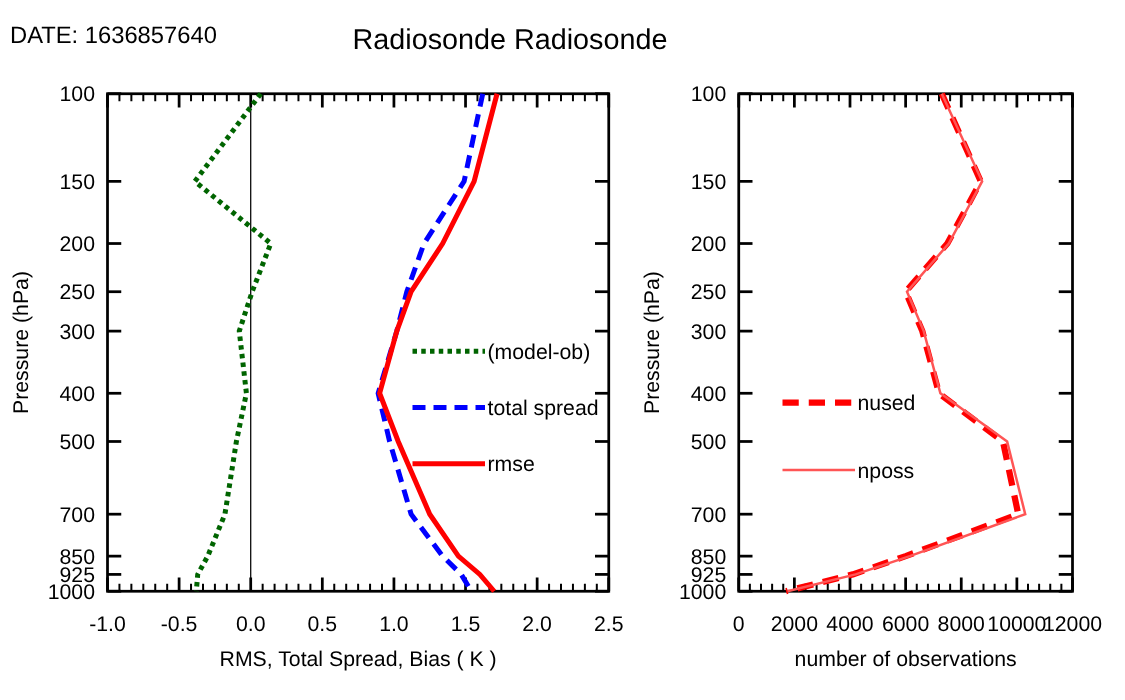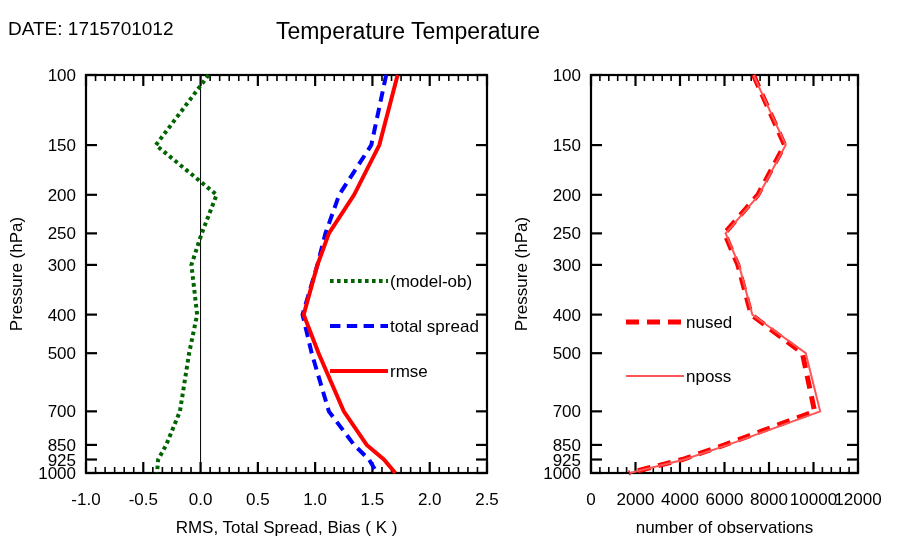--- a/index.html
+++ b/index.html
@@ -10,22 +10,22 @@
   #chart-title{left:0;top:18px;width:900px;text-align:center;font-size:23px;white-space:nowrap;}
   #chart-title span{position:relative;left:-42px;}
   svg{position:absolute;left:0;top:0;}
   .axis-label{font-size:17px;font-family:"Liberation Sans",sans-serif;}
   .tick-label{font-size:17px;font-family:"Liberation Sans",sans-serif;}
   .legend-label{font-size:17px;font-family:"Liberation Sans",sans-serif;}
 </style>
 </head>
 <body>
 
-<div class="abs" id="date-label">DATE: 1715701012</div>
-<div class="abs" id="chart-title"><span>Temperature Temperature</span></div>
+<div class="abs" id="date-label">DATE: 1636857640</div>
+<div class="abs" id="chart-title"><span>Radiosonde Radiosonde</span></div>
 
 <svg id="figure" width="900" height="560" xmlns="http://www.w3.org/2000/svg">
     <g>
       <rect x="86" y="75" width="401" height="398" fill="none" stroke="#000" stroke-width="2.2"></rect>
       <line x1="86" y1="473" x2="86" y2="462" stroke="#000" stroke-width="2.2"></line>
       <line x1="86" y1="75" x2="86" y2="86" stroke="#000" stroke-width="2.2"></line>
       <text x="86" y="505" text-anchor="middle" font-size="17" font-family="&quot;Liberation Sans&quot;, sans-serif" fill="#000" class="tick-label">-1.0</text>
       <line x1="95.54761904761905" y1="473" x2="95.54761904761905" y2="467" stroke="#000" stroke-width="1.6"></line>
       <line x1="95.54761904761905" y1="75" x2="95.54761904761905" y2="81" stroke="#000" stroke-width="1.6"></line>
       <line x1="105.09523809523809" y1="473" x2="105.09523809523809" y2="467" stroke="#000" stroke-width="1.6"></line>

